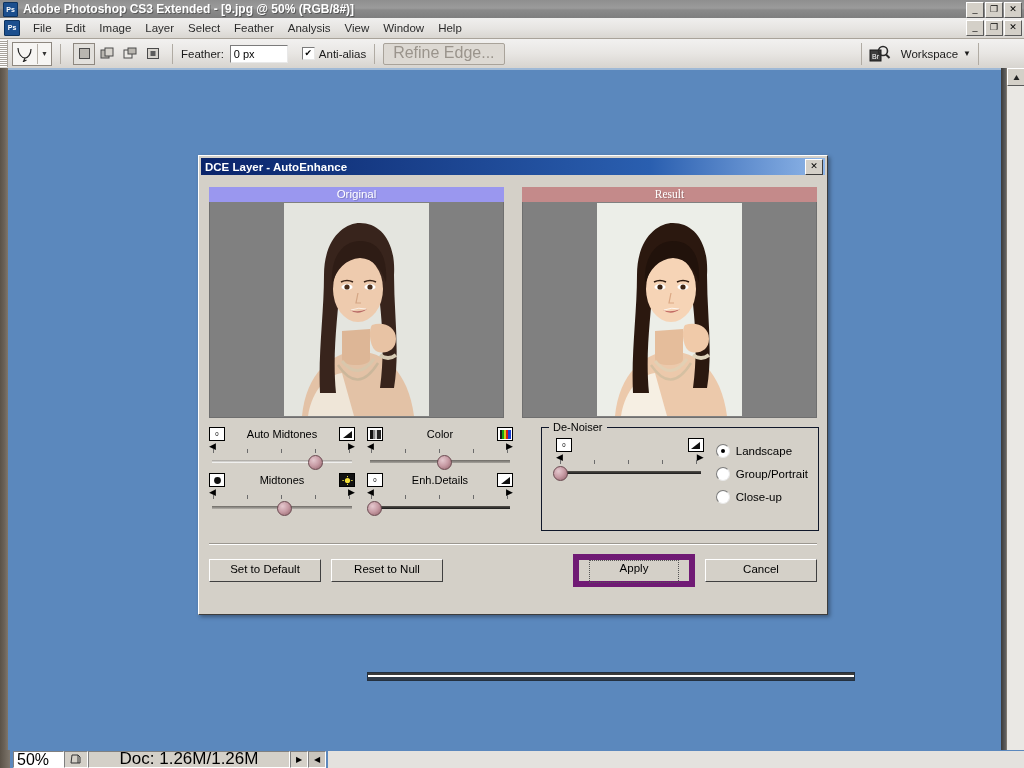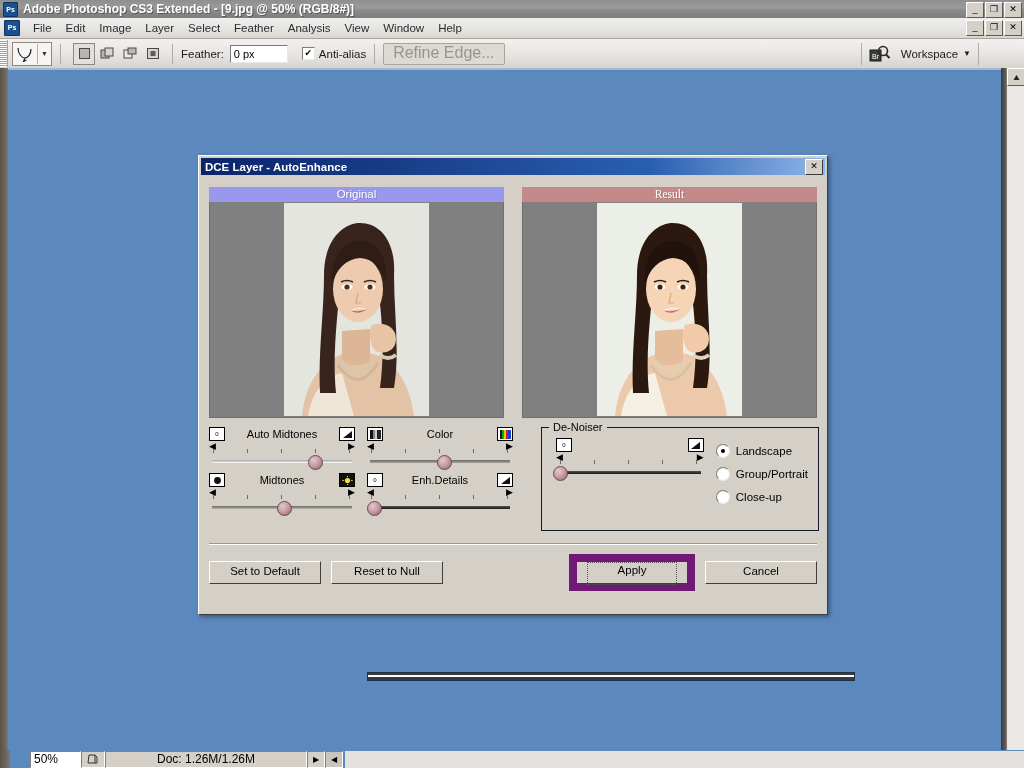--- a/index.html
+++ b/index.html
@@ -110,27 +110,27 @@
     background:linear-gradient(to bottom,#3b3b3b 0 2px,#ffffff 2px 4px,#2f3b4a 4px 7px);
     border:1px solid #23303f;}
 
   
   .statusbar{
     position:absolute;left:0;top:750px;width:1024px;height:18px;
     background:#5b88bd;display:flex;align-items:center;
   }
   .sb-grip{width:10px;height:18px;
     background:linear-gradient(to right,#5a5248,#7e766c);}
-  .sb-zoom{width:46px;height:15px;margin-left:20px;background:#ffffff;
+  .sb-zoom{width:46px;height:15px;margin-left:3px;background:#ffffff;
     border:1px solid;border-color:#808080 #ffffff #ffffff #808080;
-    font-size:12px;line-height:15px;padding-left:3px;color:#000;}
+    font-size:16px;line-height:15px;padding-left:3px;color:#000;}
   .sb-field{height:15px;background:#d4d0c8;
     border:1px solid;border-color:#808080 #ffffff #ffffff #808080;
     display:flex;align-items:center;}
-  .sb-doc{width:200px;justify-content:center;font-size:12px;color:#000;}
+  .sb-doc{width:200px;justify-content:center;font-size:17px;color:#000;}
   .sb-sq{width:22px;justify-content:center;}
   .sb-tri{width:16px;justify-content:center;font-size:8px;}
   .sb-rest{flex:1;height:17px;margin-left:2px;
     background:repeating-conic-gradient(#ffffff 0% 25%,#c9c5bd 0% 50%) 50%/2px 2px;}
 
   
   .dialog{
     position:absolute;left:198px;top:155px;width:628px;height:458px;
     background:#d4d0c8;
     border:1px solid;border-color:#ffffff #3d3d3d #3d3d3d #ffffff;
@@ -215,21 +215,21 @@
   
   .divider{height:1px;background:#9b9790;margin:12px 0 0 0;border-bottom:1px solid #ffffff;}
   .footer{display:flex;align-items:center;margin-top:9px;}
   .btn{
     height:21px;min-width:90px;padding:0 10px;
     background:#d4d0c8;border:1px solid;
     border-color:#ffffff #404040 #404040 #ffffff;
     font-size:11.5px;color:#000;text-align:center;line-height:19px;
     font-family:"Liberation Sans",sans-serif;
   }
-  .btn.focus{border:8px solid #701a75;line-height:17px;margin-left:16px;}
+  .btn.focus{border:6px solid #701a75;line-height:17px;margin-left:16px;}
   .btn.focus .inner{border:1px dotted #555;height:100%;line-height:15px;}
   .spacer{flex:1;}
 </style>
 </head>
 <body>
 
 <div class="app">
 
   <div class="titlebar">
     <div class="ps-badge">Ps</div>

